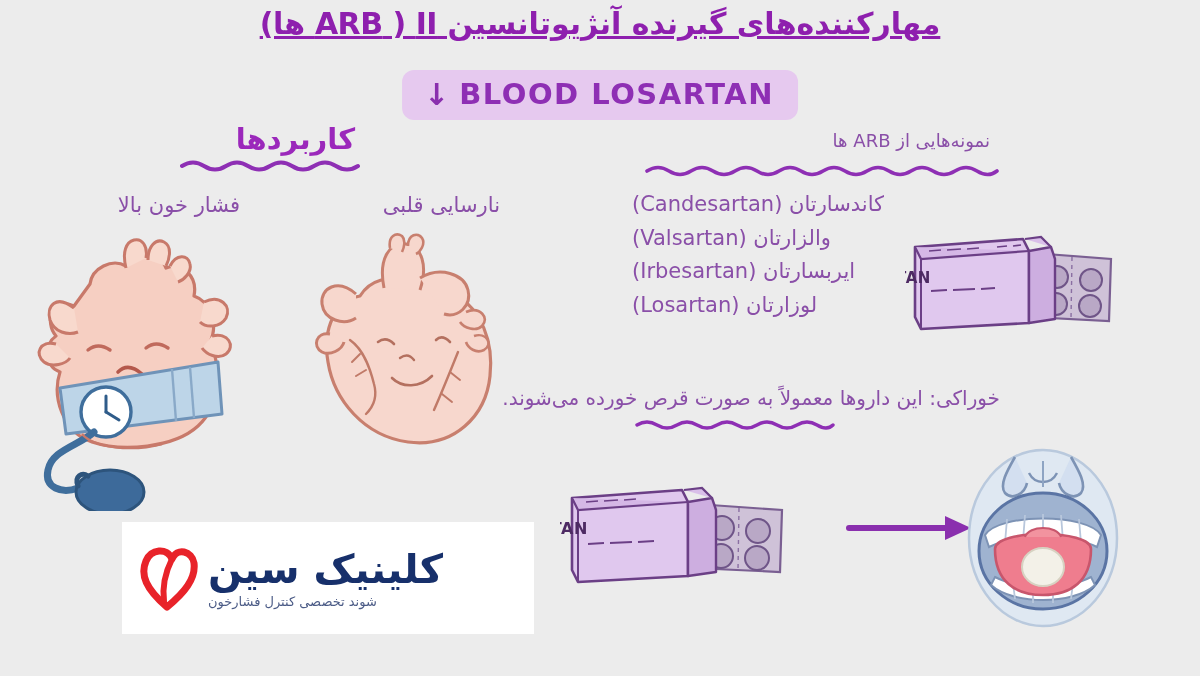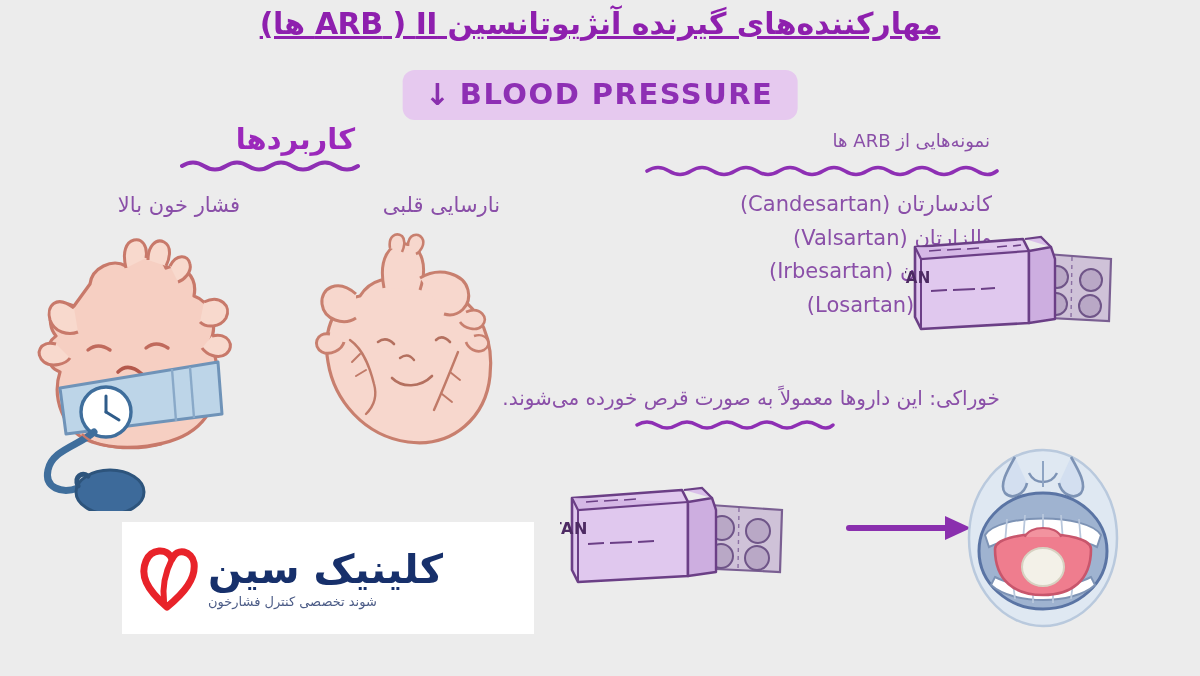--- a/index.html
+++ b/index.html
@@ -62,21 +62,21 @@
   
   .heart-cap{
     font-size:21px;color:#8a4fa8;direction:rtl;text-align:right;
   }
   #cap-htn{top:193px;right:960px;width:220px;}
   #cap-hf{top:193px;right:700px;width:220px;}
 
   
   #drug-list{
     top:192px;right:208px;width:360px;
-    direction:rtl;text-align:right;
+    direction:rtl;text-align:left;
     display:flex;flex-direction:column;gap:8px;
   }
   .drug-item{
     font-size:21px;color:#8a4fa8;line-height:1.22;white-space:nowrap;
   }
 
   
   #oral-note{
     top:386px;right:200px;width:450px;
     font-size:20px;color:#8a4fa8;direction:rtl;text-align:center;
@@ -119,21 +119,21 @@
 <body>
 
 <div class="stage">
 
   <div class="abs" id="title">
     <span>مهارکننده‌های گیرنده آنژیوتانسین II ( ARB ها)</span>
   </div>
 
   <div class="abs" id="bp-badge">
     <span id="bp-arrow">↓</span>
-    <span id="bp-text">BLOOD PRESSURE</span>
+    <span id="bp-text">BLOOD LOSARTAN</span>
   </div>
 
   <div class="abs sec-head" id="uses-head">کاربردها</div>
   <svg class="abs" id="uses-squiggle" viewBox="0 0 185 14">
     <path d="M2 8 Q 13 1 24 8 T 46 8 T 68 8 T 90 8 T 112 8 T 134 8 T 156 8 T 178 8" fill="none" stroke="#8e2fb4" stroke-width="4" stroke-linecap="round"></path>
   </svg>
 
   <div class="abs heart-cap" id="cap-htn">فشار خون بالا</div>
   <div class="abs heart-cap" id="cap-hf">نارسایی قلبی</div>
 

